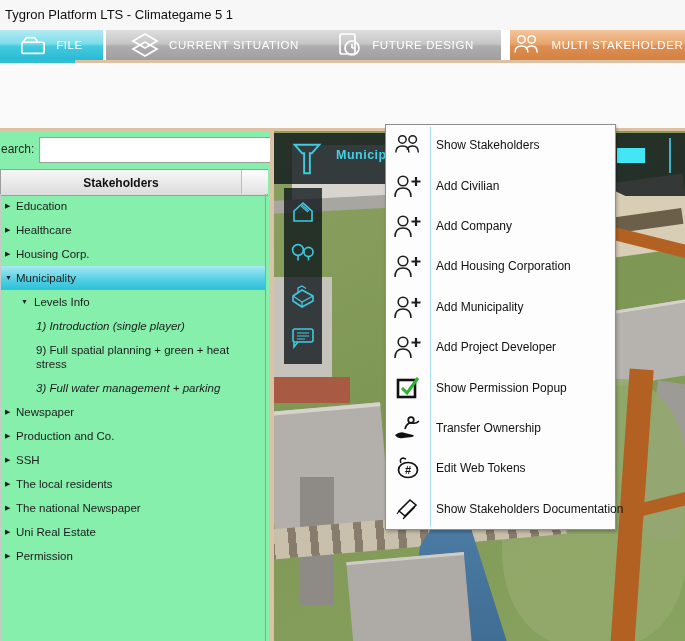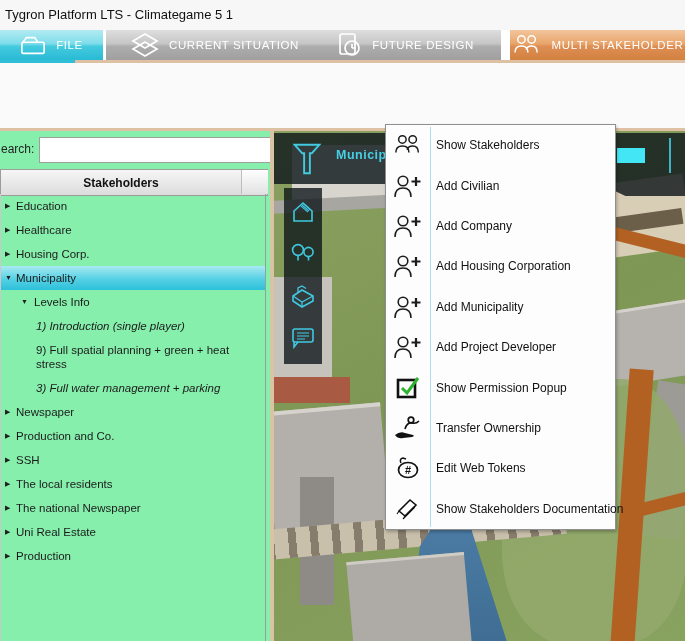--- a/index.html
+++ b/index.html
@@ -263,21 +263,21 @@
       <div class="trow d0">
         <span class="arr">▶</span>
         <span class="tlabel">The national Newspaper</span>
       </div>
       <div class="trow d0">
         <span class="arr">▶</span>
         <span class="tlabel">Uni Real Estate</span>
       </div>
       <div class="trow d0">
         <span class="arr">▶</span>
-        <span class="tlabel">Production</span>
+        <span class="tlabel">Permission</span>
       </div>
     </div>
   </div>
 
   <div class="v-sep"></div>
 
   <div class="map">
     <div class="f-topbuild"></div>
     <div class="f-toproad"></div>
     <div class="f-beige">

